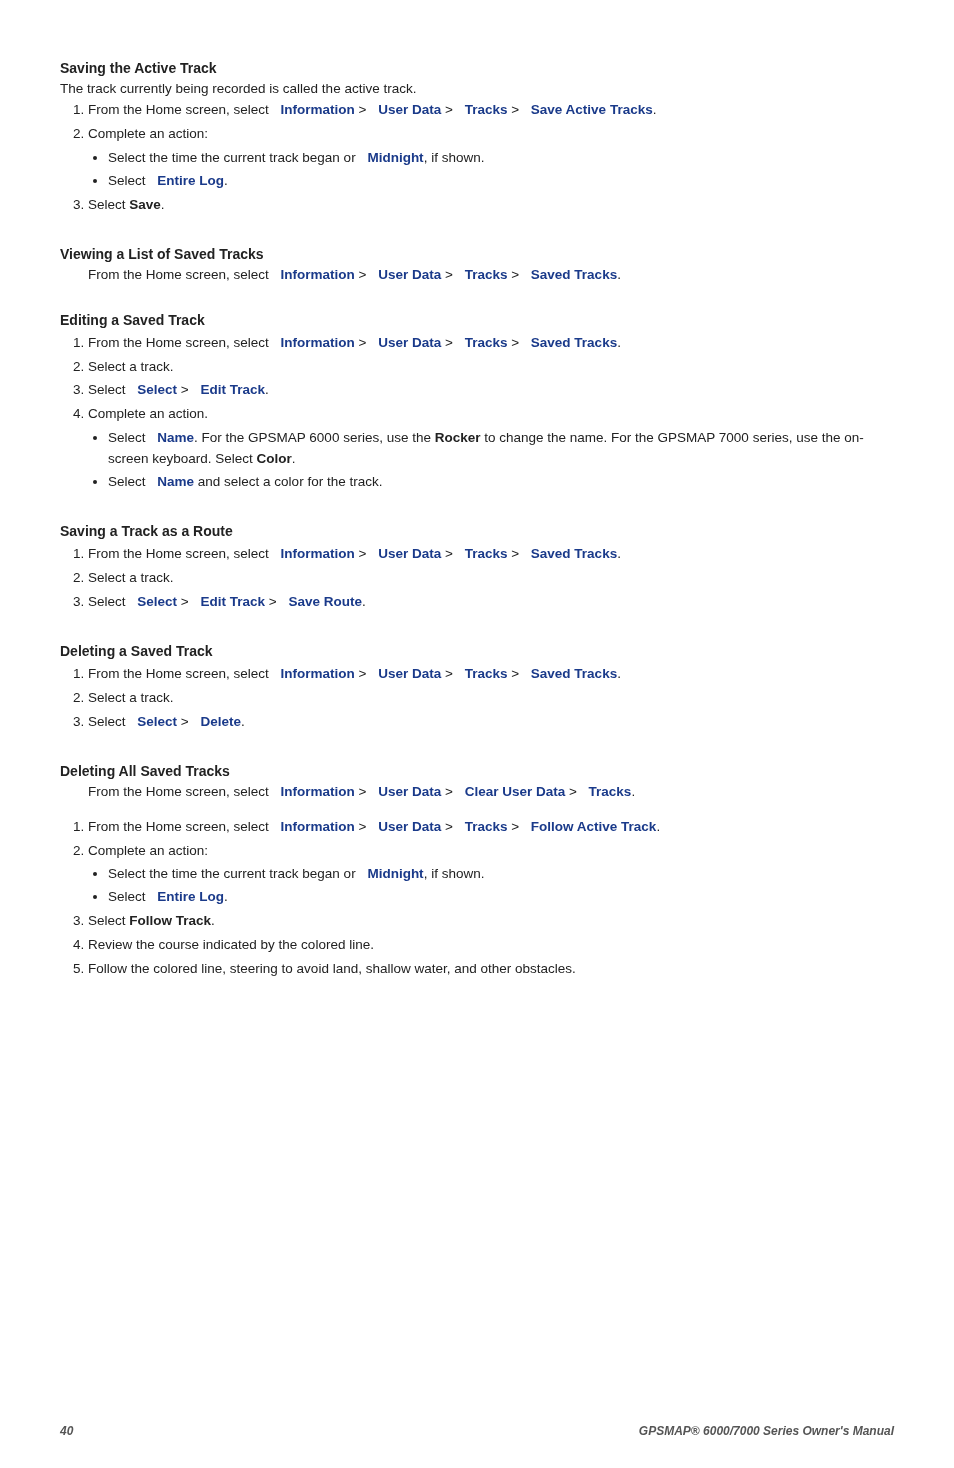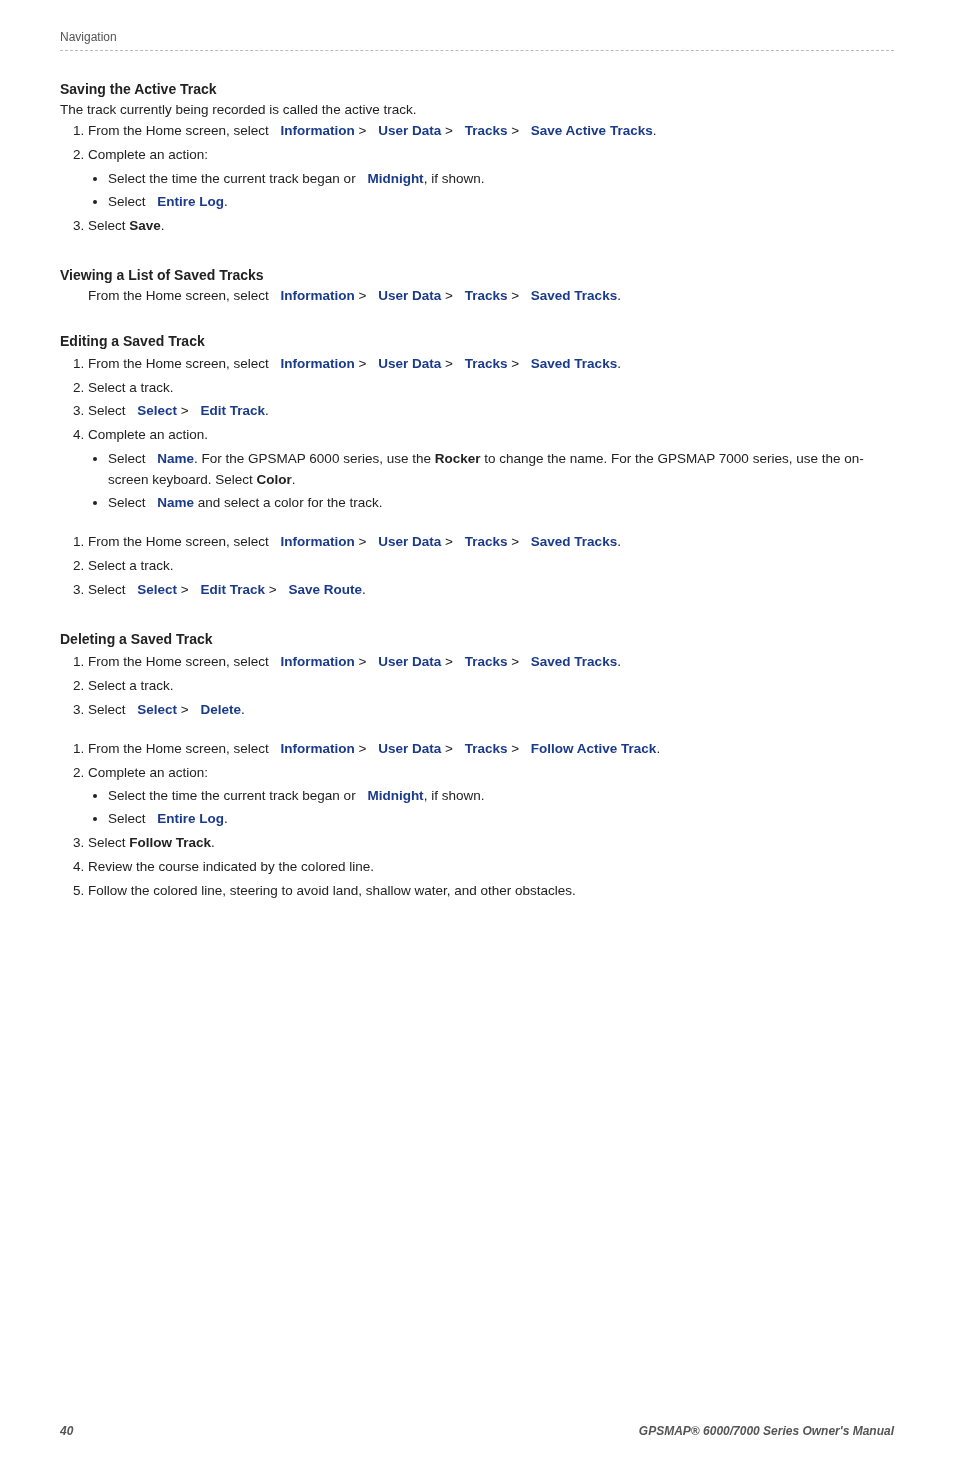--- a/index.html
+++ b/index.html
@@ -74,21 +74,20 @@
     }
     .footer .manual-title {
       font-style: italic;
     }
   </style>
 </head>
 <body>
 
 <div class="page">
 
-  <div class="top-label">Navigation</div>
 
   <div id="sections-container">
       <div class="section">
         <div class="section-title">Saving the Active Track</div>
         <div class="section-desc">The track currently being recorded is called the active track.</div>
         <ol>
           <li>From the Home screen, select <strong class="bold-link">Information</strong> &gt; <strong class="bold-link">User Data</strong> &gt; <strong class="bold-link">Tracks</strong> &gt; <strong class="bold-link">Save Active Tracks</strong>.</li>
           <li>Complete an action:<ul>
               <li>Select the time the current track began or <strong class="bold-link">Midnight</strong>, if shown.</li>
               <li>Select <strong class="bold-link">Entire Log</strong>.</li>
@@ -106,33 +105,38 @@
           <li>From the Home screen, select <strong class="bold-link">Information</strong> &gt; <strong class="bold-link">User Data</strong> &gt; <strong class="bold-link">Tracks</strong> &gt; <strong class="bold-link">Saved Tracks</strong>.</li>
           <li>Select a track.</li>
           <li>Select <strong class="bold-link">Select</strong> &gt; <strong class="bold-link">Edit Track</strong>.</li>
           <li>Complete an action.<ul>
               <li>Select <strong class="bold-link">Name</strong>. For the GPSMAP 6000 series, use the <strong>Rocker</strong> to change the name. For the GPSMAP 7000 series, use the on-screen keyboard. Select <strong>Color</strong>.</li>
               <li>Select <strong class="bold-link">Name</strong> and select a color for the track.</li>
             </ul></li>
         </ol>
       </div>
       <div class="section">
+        <div class="section-title">Saving a Track as a Route</div>
         <ol>
           <li>From the Home screen, select <strong class="bold-link">Information</strong> &gt; <strong class="bold-link">User Data</strong> &gt; <strong class="bold-link">Tracks</strong> &gt; <strong class="bold-link">Saved Tracks</strong>.</li>
           <li>Select a track.</li>
           <li>Select <strong class="bold-link">Select</strong> &gt; <strong class="bold-link">Edit Track</strong> &gt; <strong class="bold-link">Save Route</strong>.</li>
         </ol>
       </div>
       <div class="section">
         <div class="section-title">Deleting a Saved Track</div>
         <ol>
           <li>From the Home screen, select <strong class="bold-link">Information</strong> &gt; <strong class="bold-link">User Data</strong> &gt; <strong class="bold-link">Tracks</strong> &gt; <strong class="bold-link">Saved Tracks</strong>.</li>
           <li>Select a track.</li>
           <li>Select <strong class="bold-link">Select</strong> &gt; <strong class="bold-link">Delete</strong>.</li>
         </ol>
+      </div>
+      <div class="section">
+        <div class="section-title">Deleting All Saved Tracks</div>
+        <div class="section-desc" style="padding-left:28px;">From the Home screen, select <strong class="bold-link">Information</strong> &gt; <strong class="bold-link">User Data</strong> &gt; <strong class="bold-link">Clear User Data</strong> &gt; <strong class="bold-link">Tracks</strong>.</div>
       </div>
       <div class="section">
         <ol>
           <li>From the Home screen, select <strong class="bold-link">Information</strong> &gt; <strong class="bold-link">User Data</strong> &gt; <strong class="bold-link">Tracks</strong> &gt; <strong class="bold-link">Follow Active Track</strong>.</li>
           <li>Complete an action:<ul>
               <li>Select the time the current track began or <strong class="bold-link">Midnight</strong>, if shown.</li>
               <li>Select <strong class="bold-link">Entire Log</strong>.</li>
             </ul></li>
           <li>Select <strong>Follow Track</strong>.</li>
           <li>Review the course indicated by the colored line.</li>

